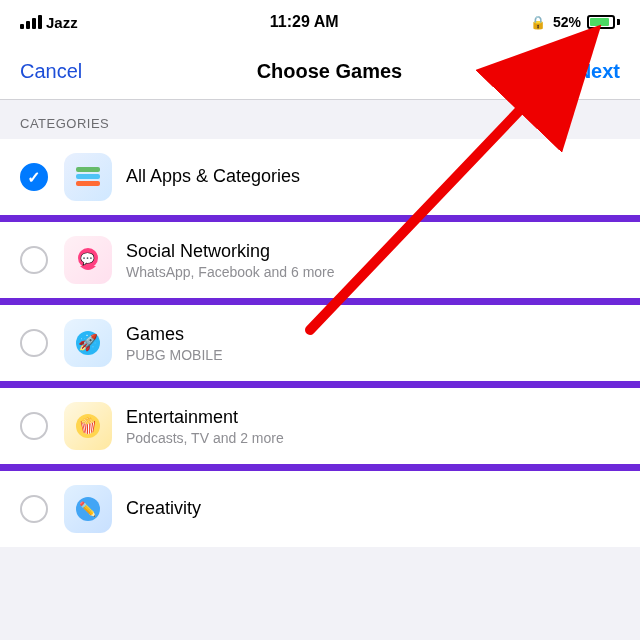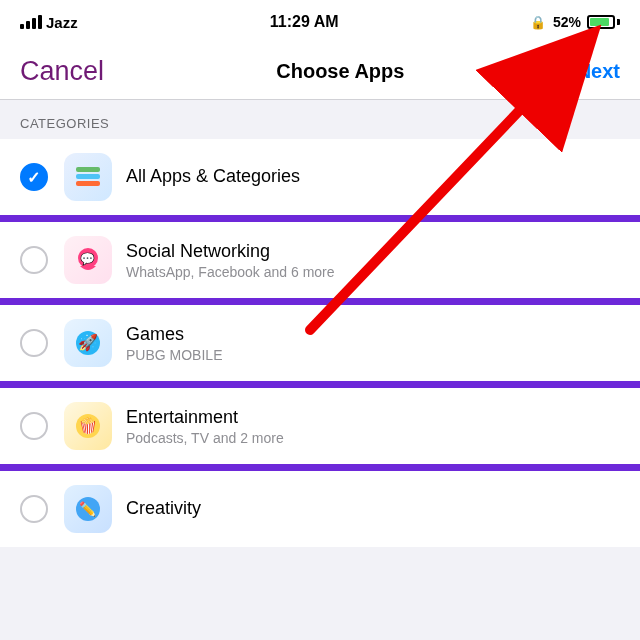--- a/index.html
+++ b/index.html
@@ -32,22 +32,22 @@
     .nav-bar {
       background: #fff;
       border-bottom: 1px solid #d1d1d6;
       height: 56px;
       display: flex;
       align-items: center;
       justify-content: space-between;
       padding: 0 20px;
     }
     .nav-cancel {
-      font-size: 27px;
-      color: #701a75;
+      font-size: 20px;
+      color: #1d4ed8;
       cursor: pointer;
       font-weight: 400;
     }
     .nav-title {
       font-size: 20px;
       font-weight: 700;
       color: #000;
     }
     .nav-next {
       font-size: 20px;
@@ -226,21 +226,21 @@
       <div class="battery-body">
         <div class="battery-fill"></div>
       </div>
       <div class="battery-tip"></div>
     </div>
   </div>
 </div>
 
 <div class="nav-bar">
   <span class="nav-cancel">Cancel</span>
-  <span class="nav-title">Choose Apps</span>
+  <span class="nav-title">Choose Games</span>
   <span class="nav-next">Next</span>
 </div>
 
 <div class="section-header">CATEGORIES</div>
 
 <div class="list">
 
   <div class="list-item">
     <div class="item-selector selected"></div>
     <div class="app-icon app-icon-layers">

